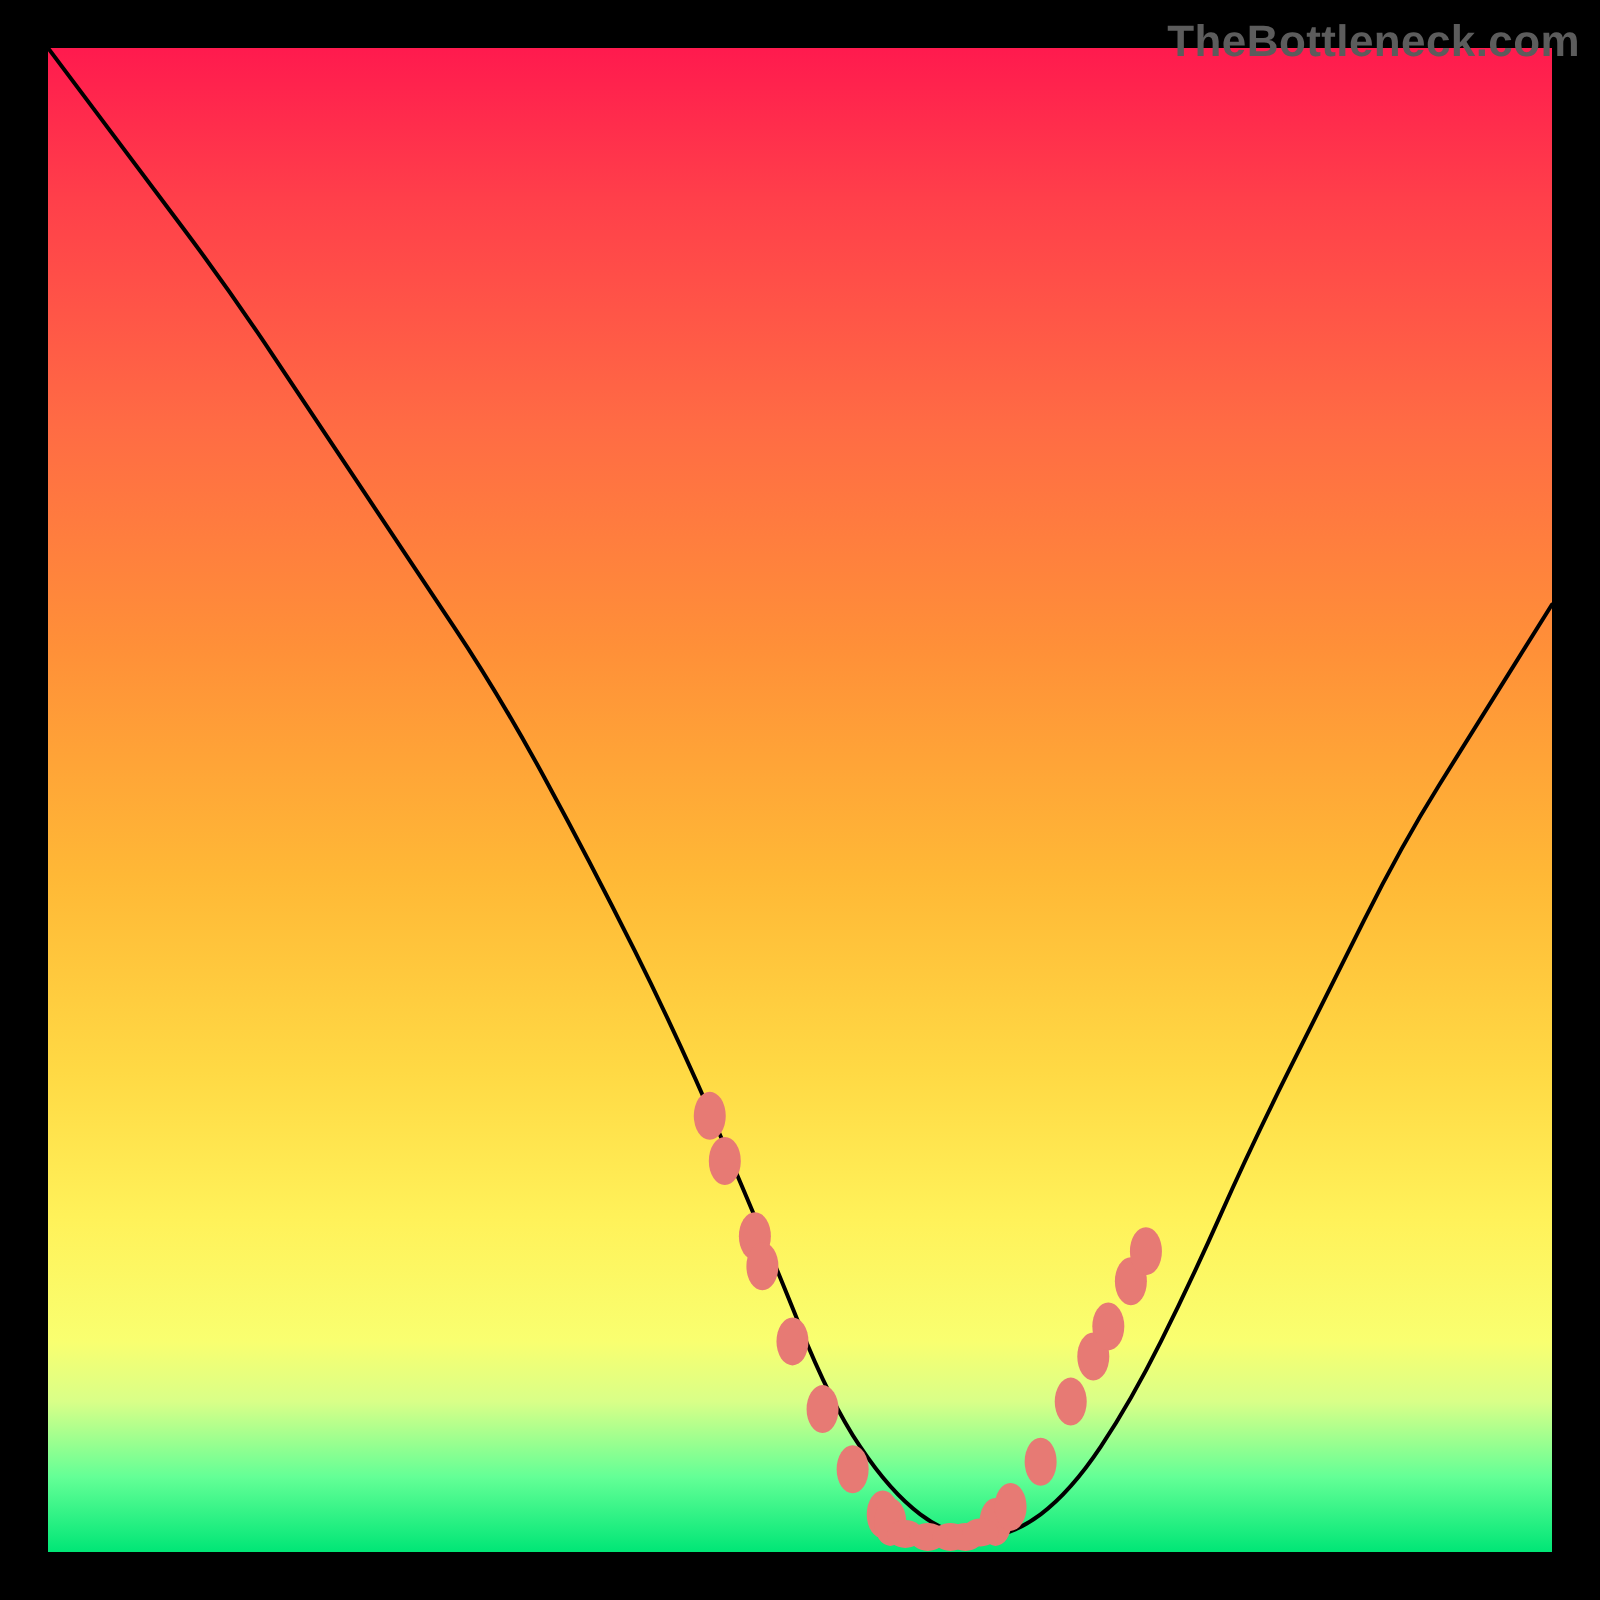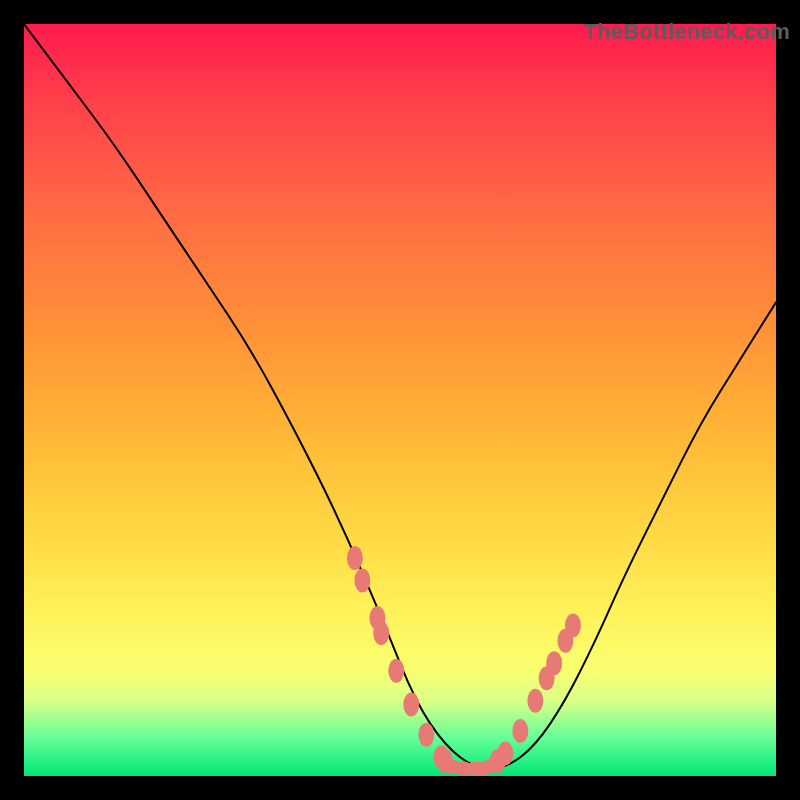--- a/index.html
+++ b/index.html
@@ -25,21 +25,21 @@
       #ffb836 55%,
       #ffd944 68%,
       #fff25a 78%,
       #f9ff70 86%,
       #d9ff88 90%,
       #64ff96 95%,
       #00e676 100%);
   }
   .watermark {
     position: absolute;
-    top: 19px;
+    top: 8px;
     right: 10px;
     font-size: 22px;
     font-weight: 600;
     color: #5c5c5c;
     letter-spacing: 0.2px;
     user-select: none;
   }
   svg.plot {
     position: absolute;
     inset: 0;

